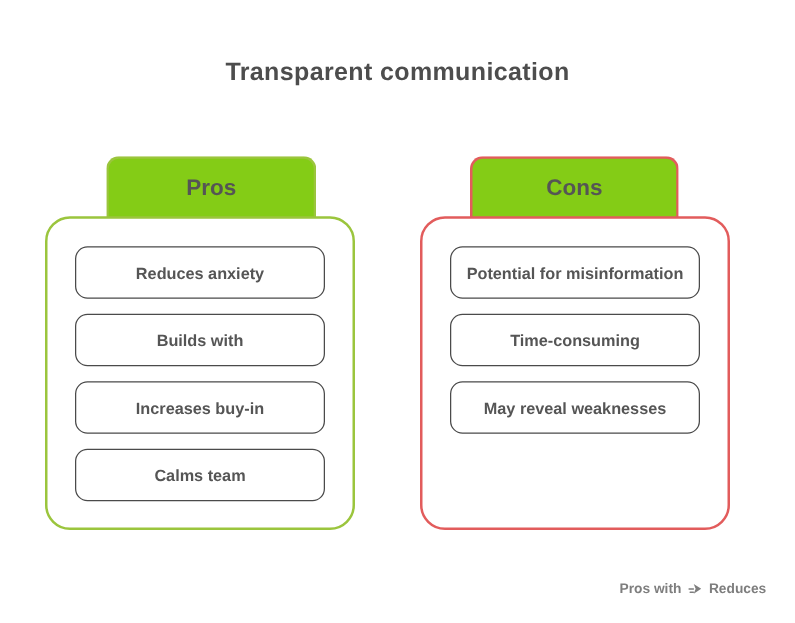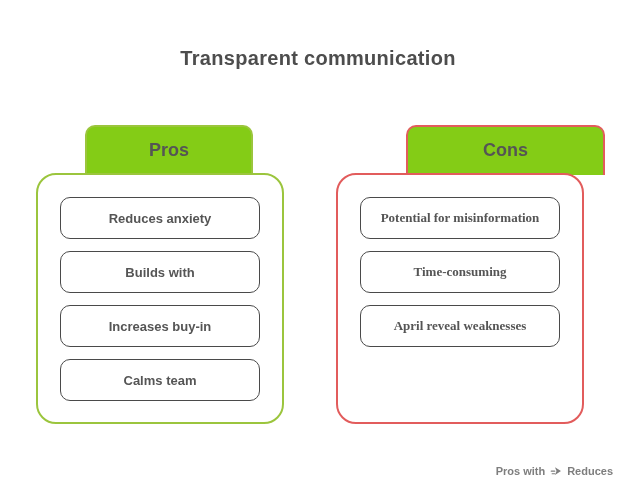--- a/index.html
+++ b/index.html
@@ -56,21 +56,21 @@
     z-index: 2;
     display: flex;
     flex-direction: column;
     justify-content: flex-start;
     gap: 12px;
     padding: 22px;
   }
 
   .pros-tab  { left: 85px;  top: 125px; width: 168px; }
   .pros-box  { left: 36px;  top: 173px; }
-  .cons-tab  { left: 406px; top: 125px; width: 199px; }
+  .cons-tab  { left: 376px; top: 125px; width: 167px; }
   .cons-box  { left: 336px; top: 173px; }
 
   .item {
     height: 42px;
     flex: 0 0 42px;
     border: 1.5px solid #4a4a4a;
     border-radius: 10px;
     display: flex;
     align-items: center;
     justify-content: center;
@@ -115,29 +115,29 @@
       <span class="item-label">Increases buy-in</span>
     </div>
     <div class="item">
       <span class="item-label">Calms team</span>
     </div>
   </div>
 
   <div class="tab cons-tab" style="border-color: rgb(226, 92, 92);">
     <span class="tab-label">Cons</span>
   </div>
-  <div class="box cons-box" style="border-color: rgb(226, 92, 92); font-family: Liberation Serif, serif;">
+  <div class="box cons-box" style="border-color: rgb(226, 92, 92);">
     <div class="item">
       <span class="item-label">Potential for misinformation</span>
     </div>
     <div class="item">
       <span class="item-label">Time-consuming</span>
     </div>
     <div class="item">
-      <span class="item-label">April reveal weaknesses</span>
+      <span class="item-label">May reveal weaknesses</span>
     </div>
   </div>
 
   <div class="watermark">
     <span>Pros with</span>
     <span>
       <svg width="12" height="12" viewBox="0 0 14 14" fill="none">
         <path d="M1.5 7.2 L5.5 7.2" stroke="#7e7e7e" stroke-width="1.4" stroke-linecap="round"></path>
         <path d="M2.5 10.2 L5.5 10.2" stroke="#7e7e7e" stroke-width="1.4" stroke-linecap="round"></path>
         <path d="M5.8 2.6 L12.8 6.9 L5.8 11.6 L7.6 7.1 Z" fill="#7e7e7e"></path>

